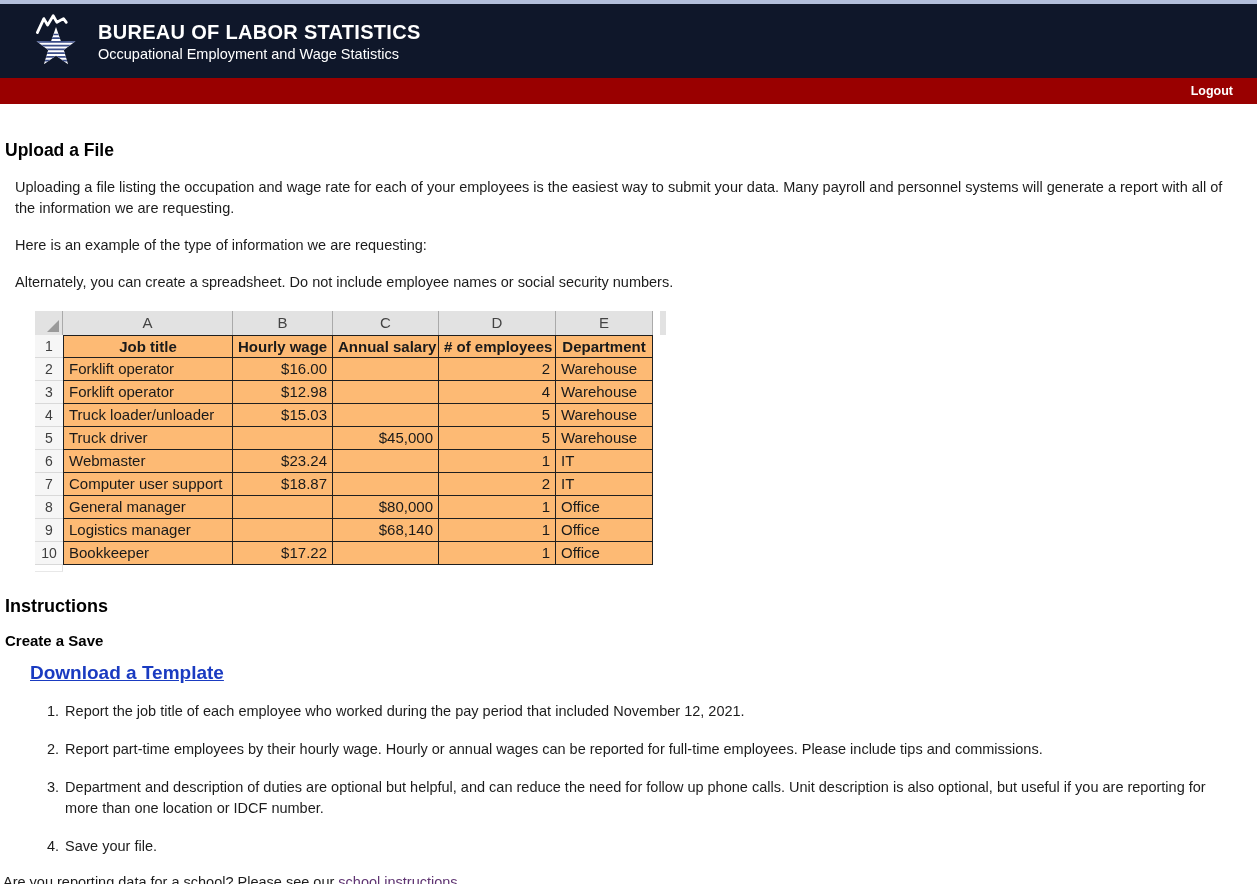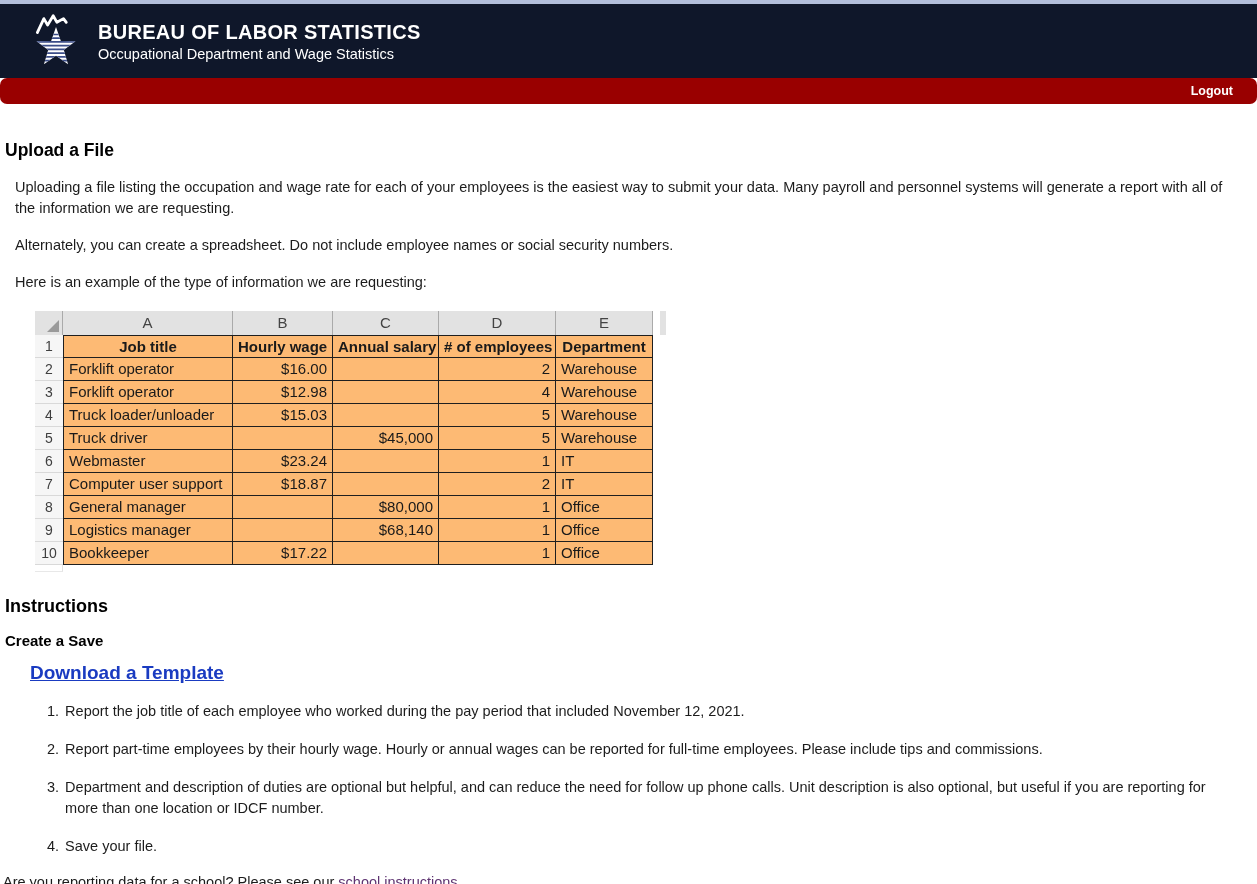--- a/index.html
+++ b/index.html
@@ -25,21 +25,20 @@
   }
   .site-titles .subtitle { color: #fff; font-size: 14.5px; margin-top: 2px; }
 
   .red-bar {
     background: #990000;
     height: 26px;
     display: flex;
     align-items: center;
     justify-content: flex-end;
     padding-right: 24px;
-    border-radius: 7px;
   }
   .logout-link {
     color: #fff; font-weight: bold; font-size: 12.5px; text-decoration: none; cursor: pointer;
   }
 
   
   main { padding: 0 12px 24px 5px; }
   .page-heading {
     font-size: 17.5px; font-weight: bold; color: #000;
     margin: 36px 0 6px 0;
@@ -120,36 +119,36 @@
         <line x1="6" y1="40" x2="54" y2="40"></line>
         <line x1="6" y1="44" x2="54" y2="44"></line>
         <line x1="6" y1="48" x2="54" y2="48"></line>
         <line x1="6" y1="52" x2="54" y2="52"></line>
       </g>
       <polyline points="10,22 17,7 21,14 27,4 31,11 38,7 41,11" fill="none" stroke="#ffffff" stroke-width="3" stroke-linecap="round" stroke-linejoin="round"></polyline>
     </svg>
   </div>
   <div class="site-titles">
     <h1>BUREAU OF LABOR STATISTICS</h1>
-    <div class="subtitle">Occupational Department and Wage Statistics</div>
+    <div class="subtitle">Occupational Employment and Wage Statistics</div>
   </div>
 </header>
 
 <nav class="red-bar">
   <a class="logout-link">Logout</a>
 </nav>
 
 <main>
 
   <h2 class="page-heading">Upload a File</h2>
 
   <div class="intro">
     <p>Uploading a file listing the occupation and wage rate for each of your employees is the easiest way to submit your data. Many payroll and personnel systems will generate a report with all of the information we are requesting.</p>
+    <p>Here is an example of the type of information we are requesting:</p>
     <p>Alternately, you can create a spreadsheet. Do not include employee names or social security numbers.</p>
-    <p>Here is an example of the type of information we are requesting:</p>
   </div>
 
   <div class="sheet">
     <div class="sheet-grid">
       <div class="band-sliver"></div>
       <div class="corner">
           <div class="tri"></div>
         </div>
       <div class="colhead">A</div>
       <div class="colhead">B</div>

